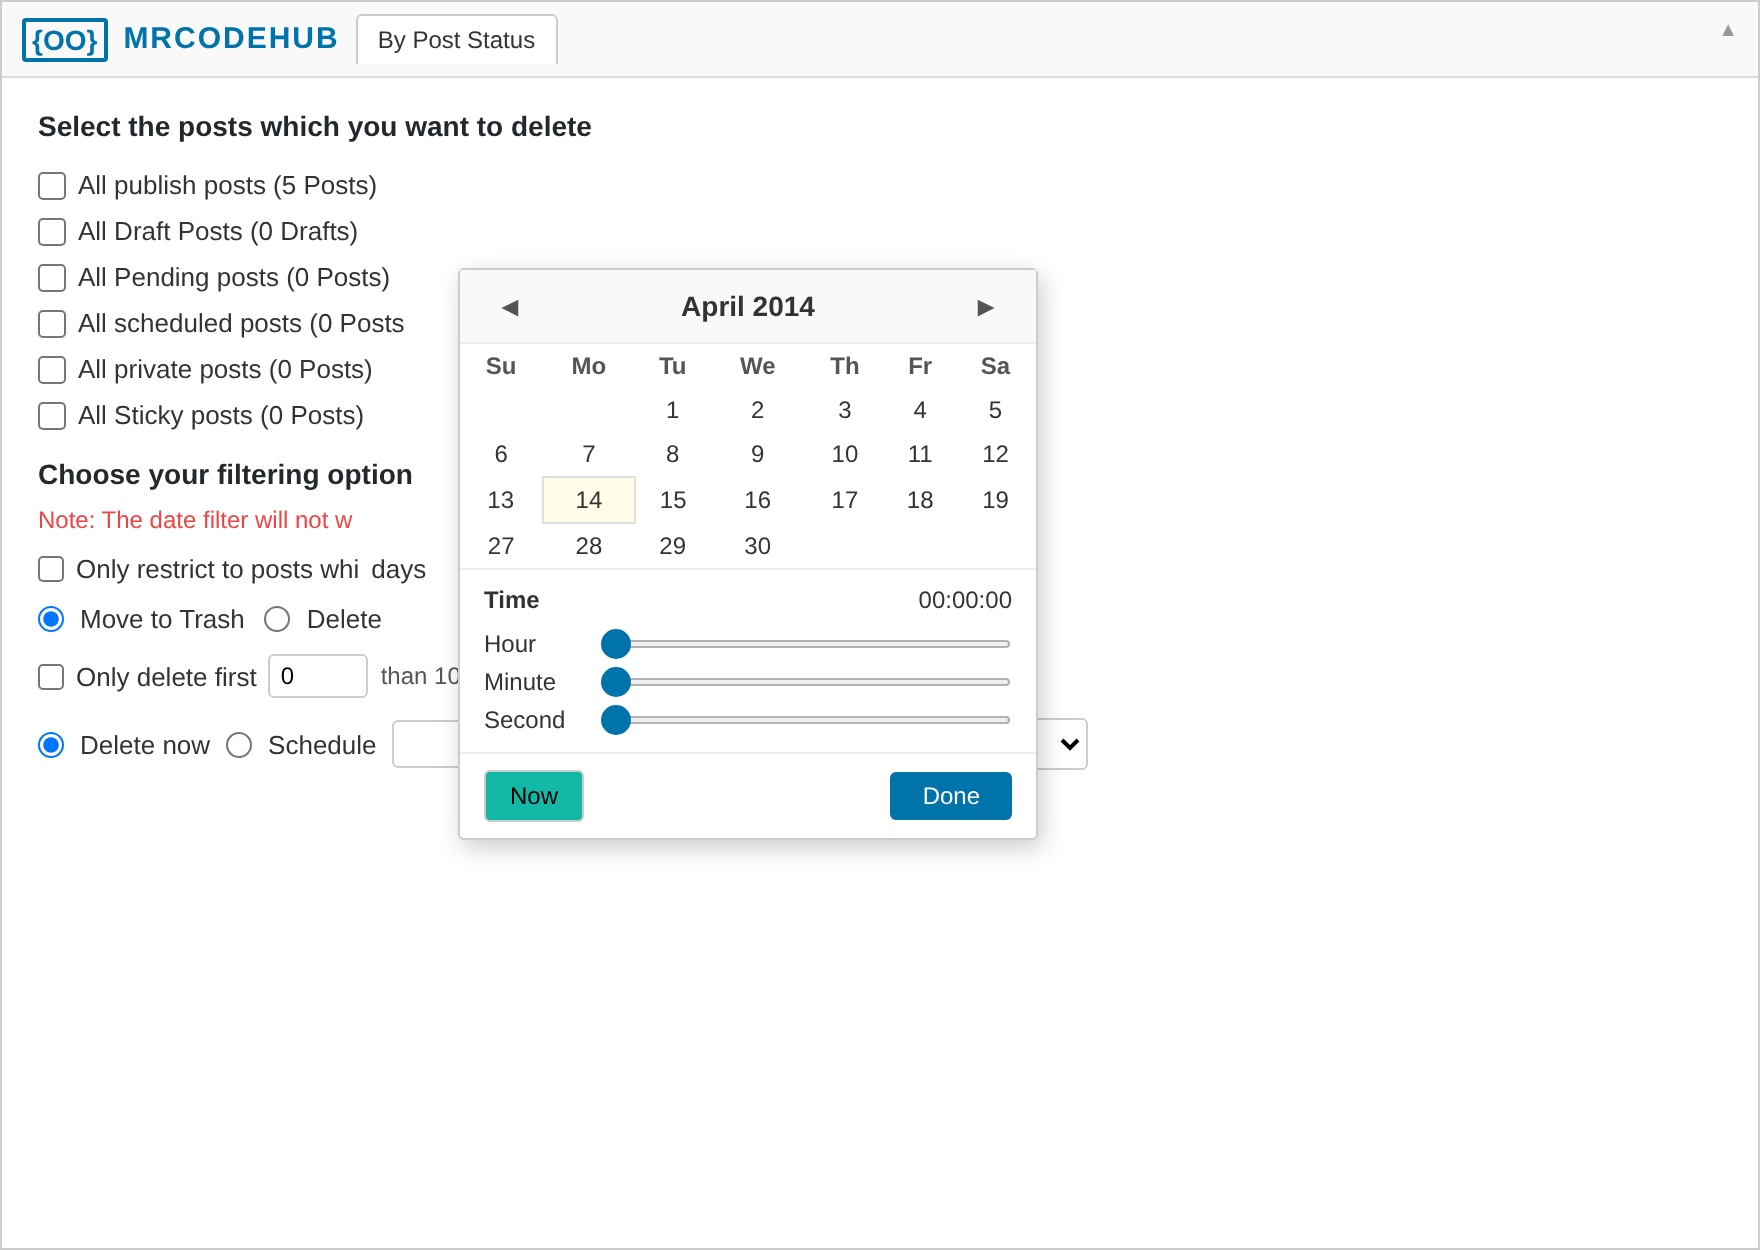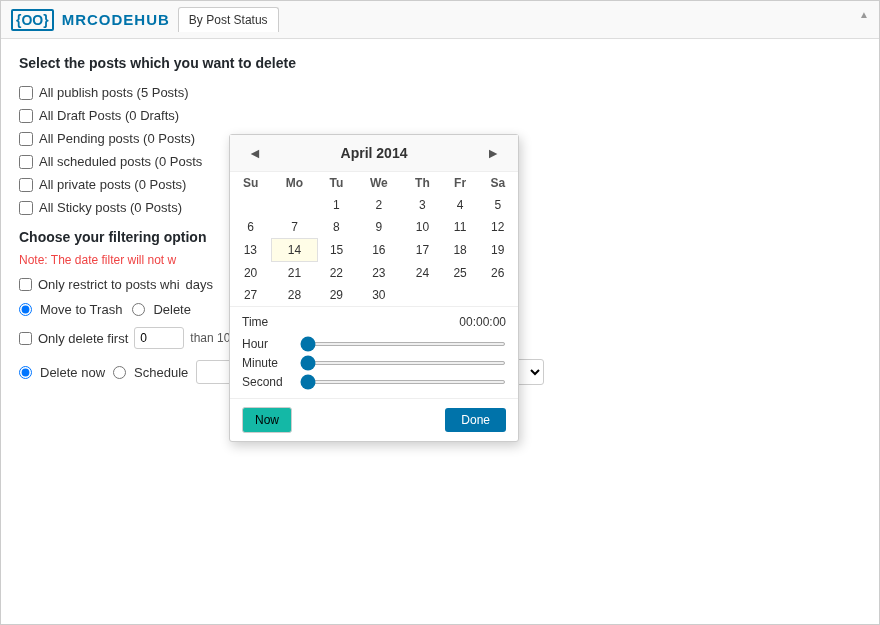--- a/index.html
+++ b/index.html
@@ -235,21 +235,21 @@
 
     .time-display-row {
       display: flex;
       justify-content: space-between;
       align-items: center;
       margin-bottom: 8px;
     }
 
     .time-label {
       font-size: 12px;
-      font-weight: normal;
+      font-weight: bold;
       color: #333;
     }
 
     .time-value {
       font-size: 12px;
       color: #333;
     }
 
     .time-slider-row {
       display: flex;
@@ -456,29 +456,20 @@
             <tr>
               <td>13</td>
               <td class="cal-today">14</td>
               <td>15</td>
               <td>16</td>
               <td>17</td>
               <td>18</td>
               <td>19</td>
             </tr>
             <tr>
-              <td>20</td>
-              <td>21</td>
-              <td>22</td>
-              <td>23</td>
-              <td>24</td>
-              <td>25</td>
-              <td>26</td>
-            </tr>
-            <tr>
               <td>27</td>
               <td>28</td>
               <td>29</td>
               <td>30</td>
               <td></td>
               <td></td>
               <td></td>
             </tr>
           </tbody>
       </table>

